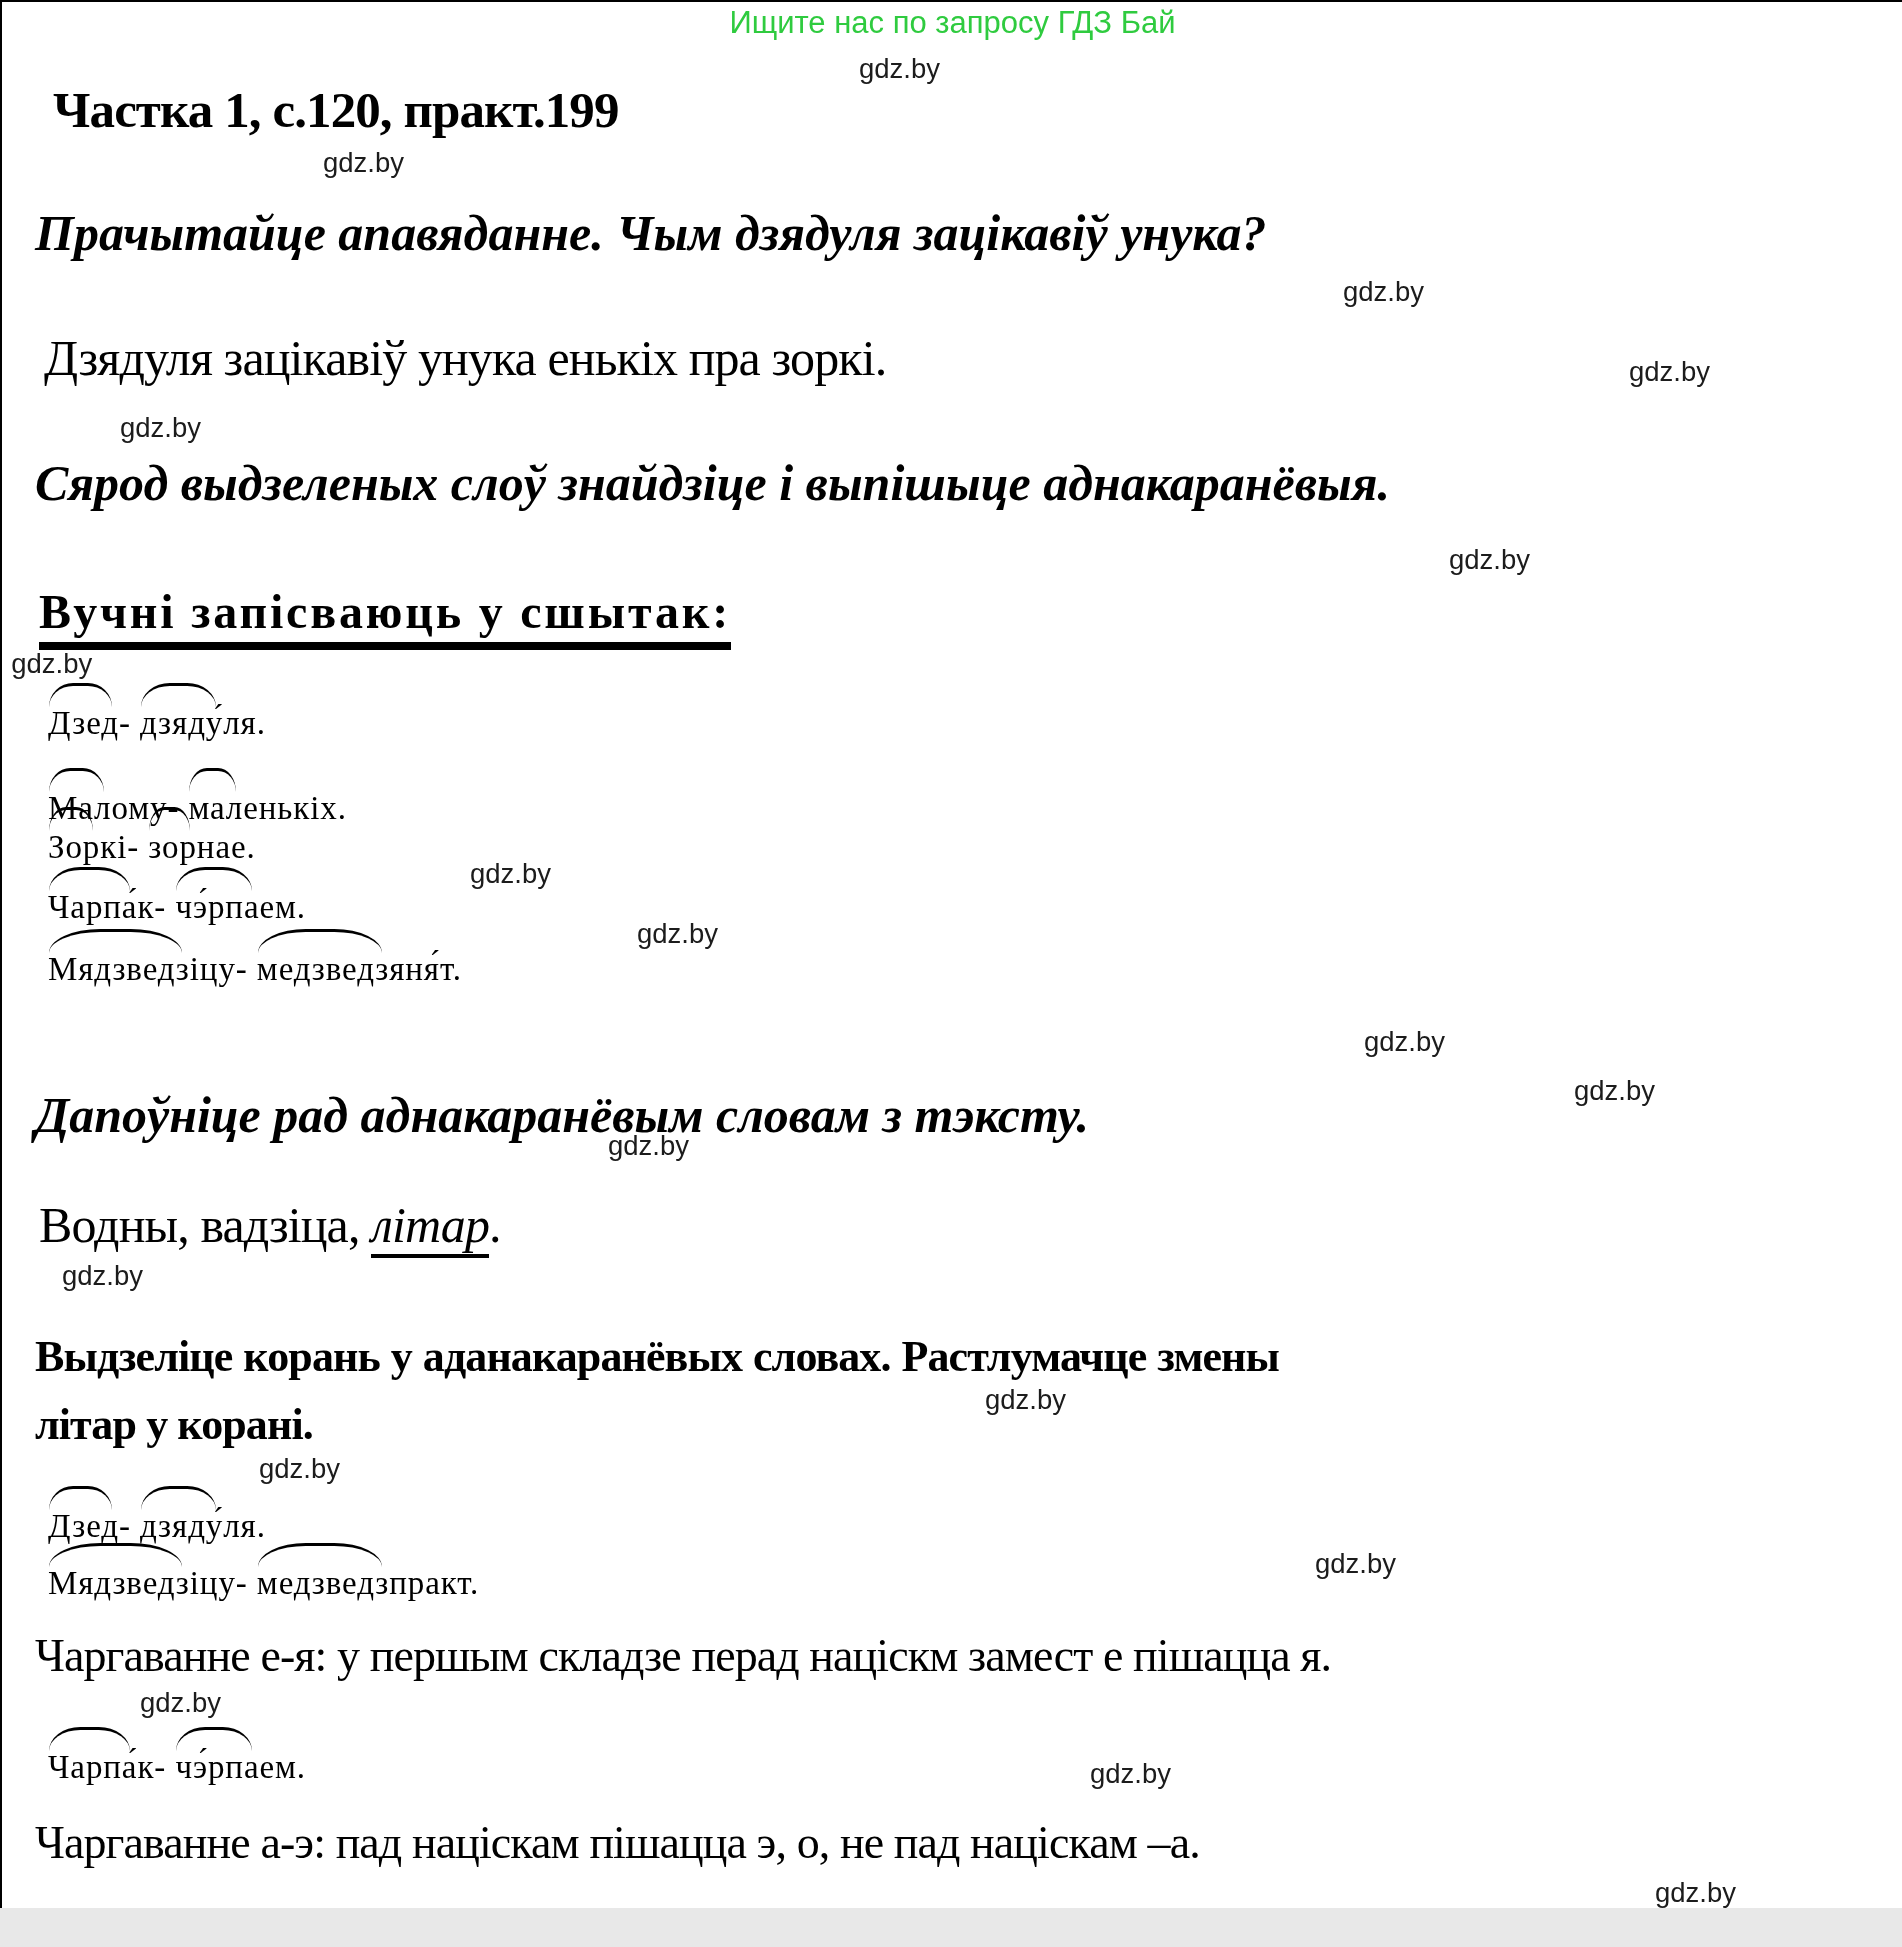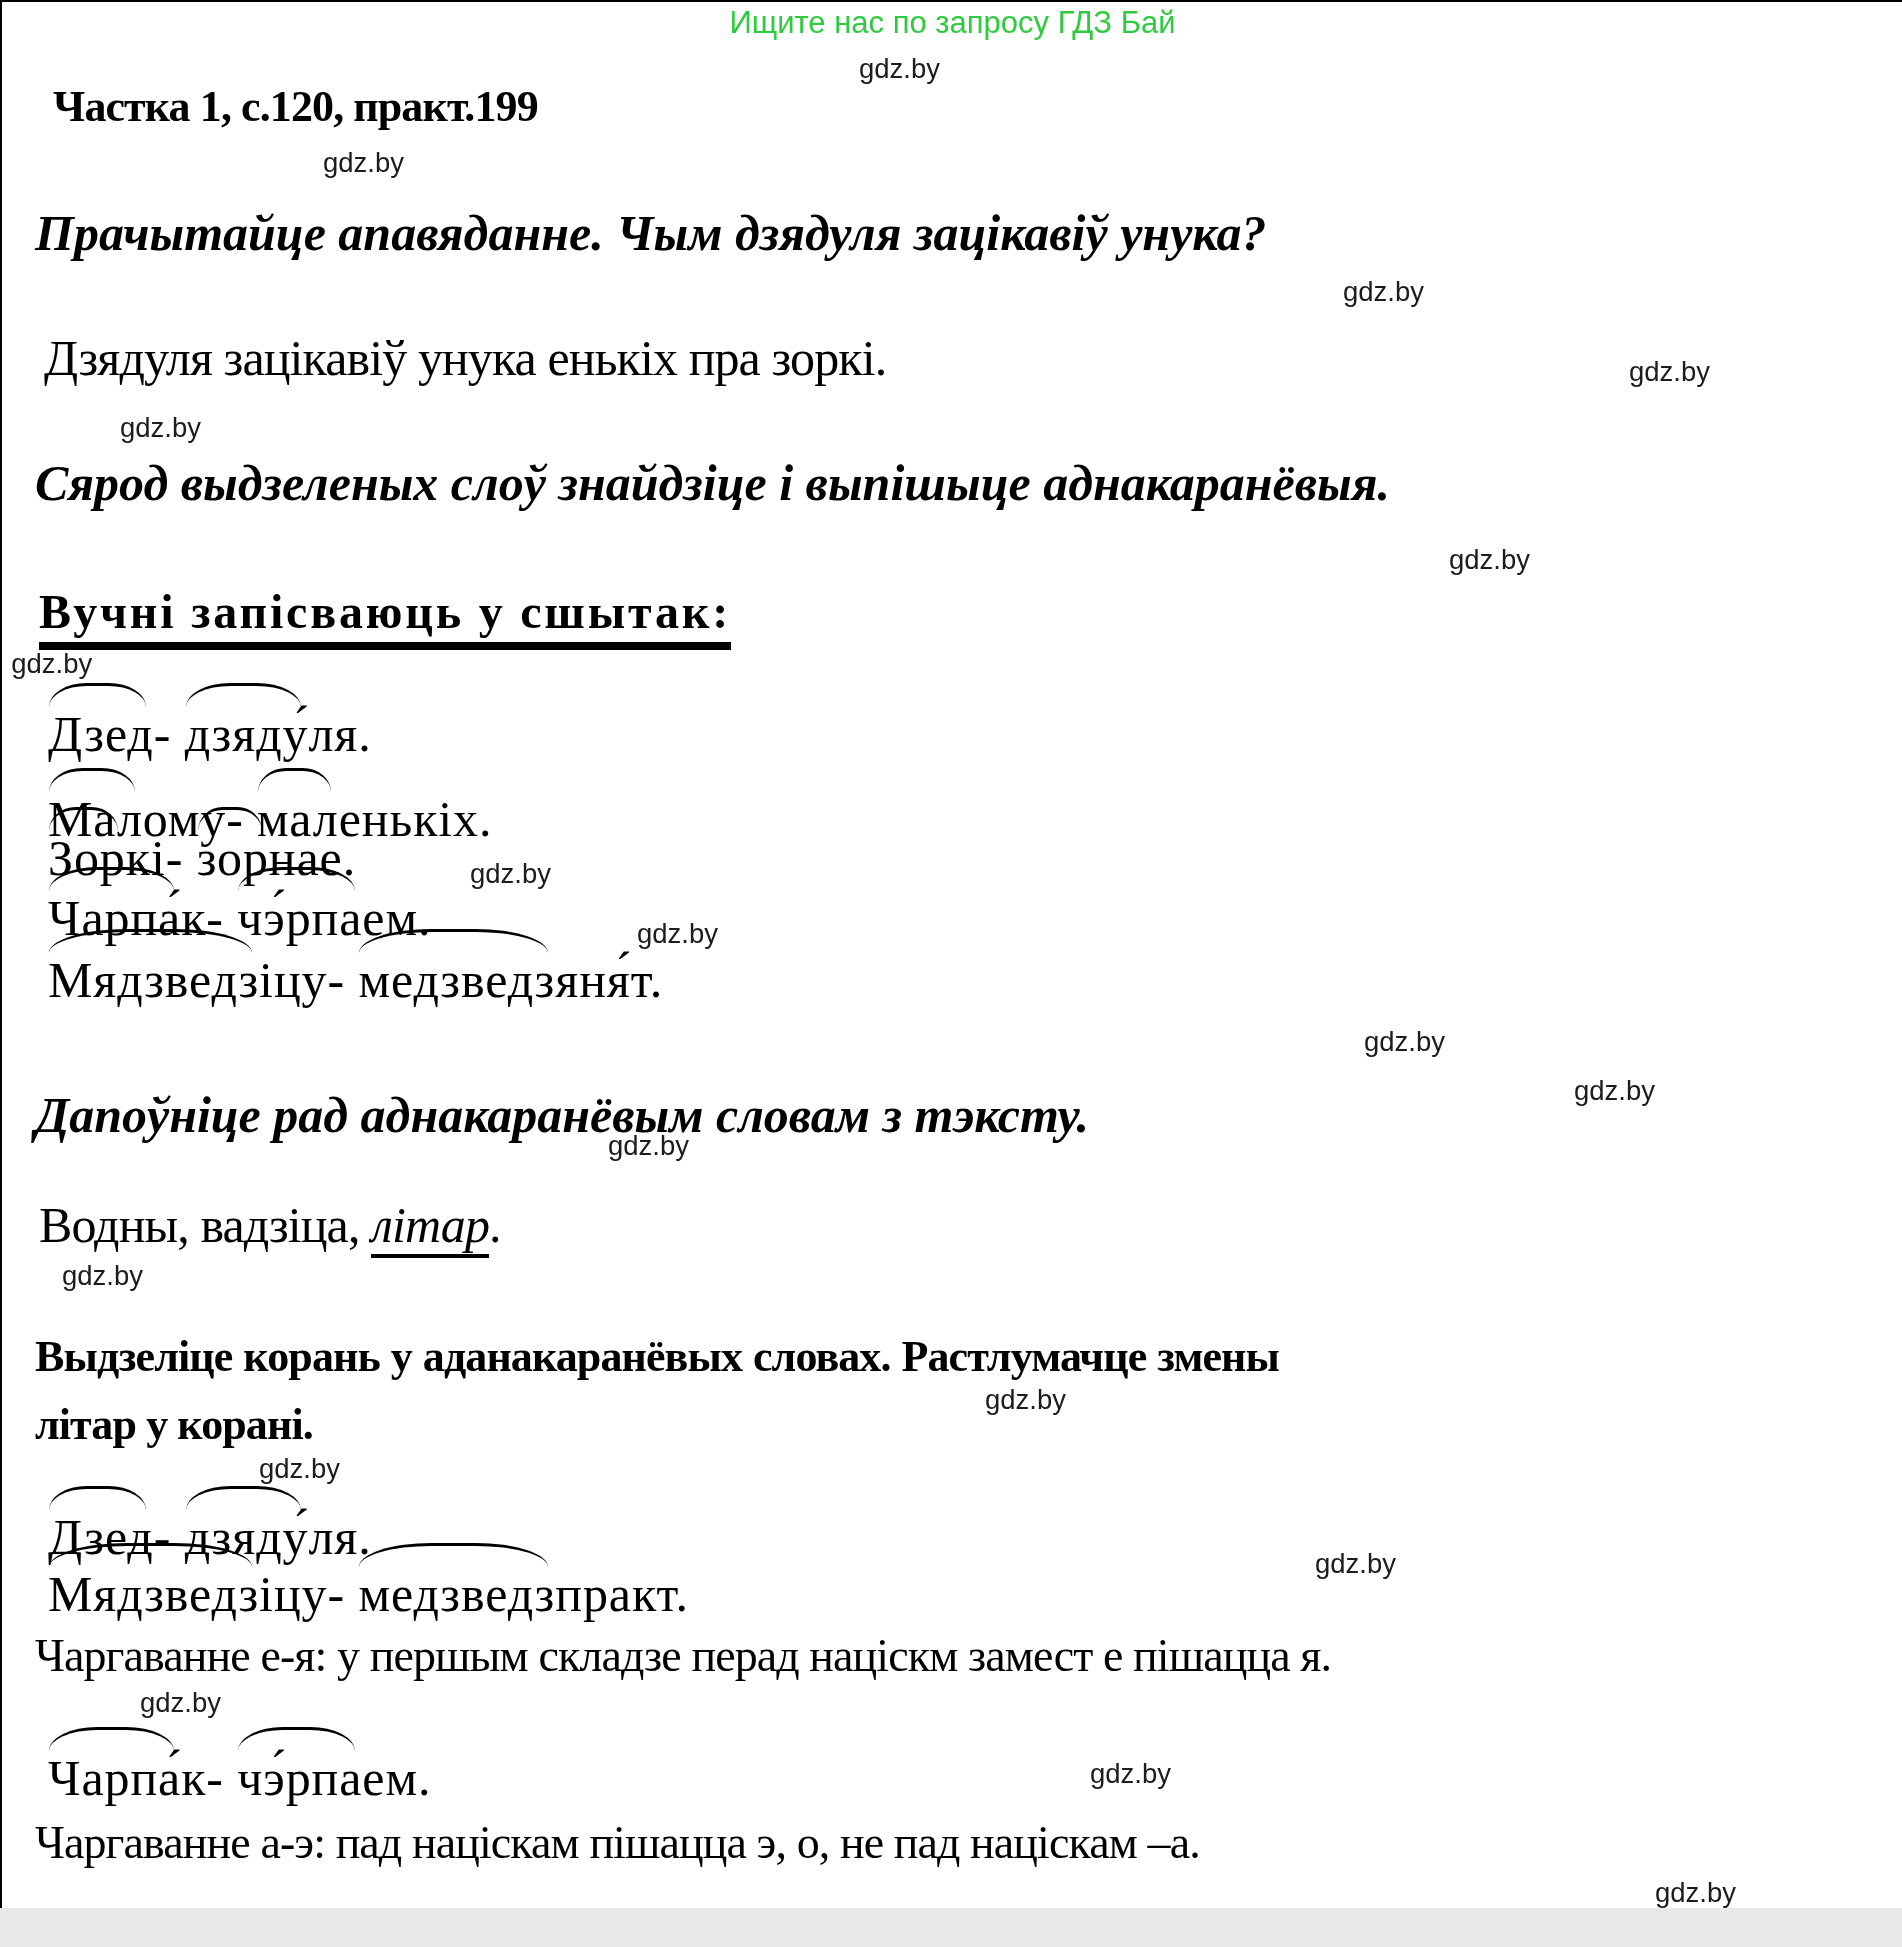--- a/index.html
+++ b/index.html
@@ -23,21 +23,21 @@
   }
   
   .wm{
     position:absolute;
     font-family:"Liberation Sans", sans-serif;
     font-size:27.5px;color:#1c1c1c;white-space:nowrap;
   }
   
   .t-title{
     position:absolute;left:51px;top:79px;
-    font-size:44px;font-weight:bold;letter-spacing:-0.9px;white-space:nowrap;
+    font-size:51px;font-weight:bold;letter-spacing:-0.9px;white-space:nowrap;
   }
   .t-prompt{
     position:absolute;left:33px;
     font-size:50px;font-weight:bold;font-style:italic;
     letter-spacing:0;white-space:nowrap;
   }
   #prompt1{top:202px;}
   #prompt2{top:452px;}
   #prompt3{top:1084px;}
   .t-answer{
@@ -64,21 +64,21 @@
   .t-heading4 .l1{display:block;text-align:justify;text-align-last:justify;}
   .t-heading4 .l2{display:block;}
   .u-ital{
     font-style:italic;
     border-bottom:4.6px solid #000;
     padding-bottom:0.9px;
   }
   
   .row{
     position:absolute;left:46px;
-    font-size:50px;letter-spacing:0.9px;white-space:nowrap;
+    font-size:33px;letter-spacing:0.9px;white-space:nowrap;
   }
   .row.pair{padding-top:26px;}
   .row.note{left:33px;font-size:46px;letter-spacing:-0.9px;}
   .root{position:relative;display:inline-block;}
   .root::before{
     content:"";
     position:absolute;left:0.9px;right:7.3px;top:-22px;height:21px;
     border-top:3.7px solid #000;
     border-radius:50% 50% 0 0 / 130% 130% 0 0;
   }

